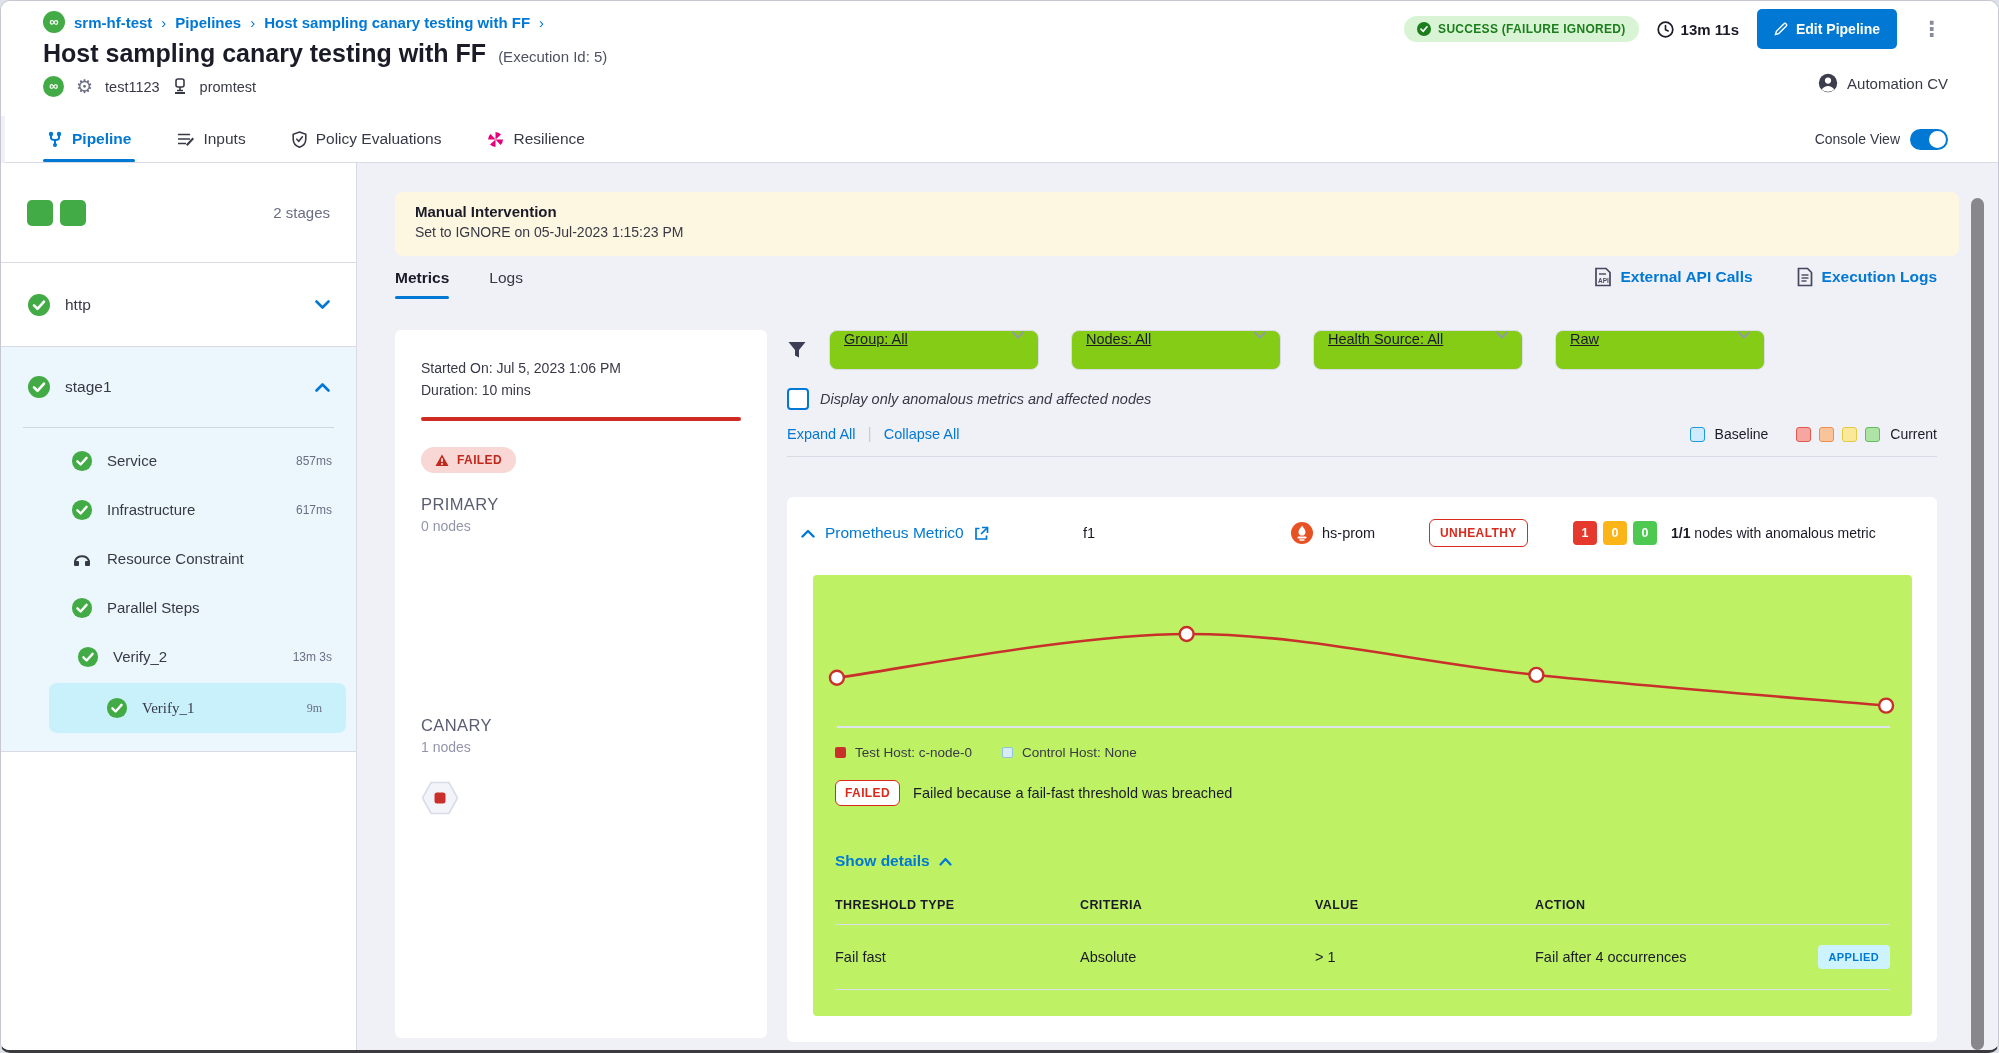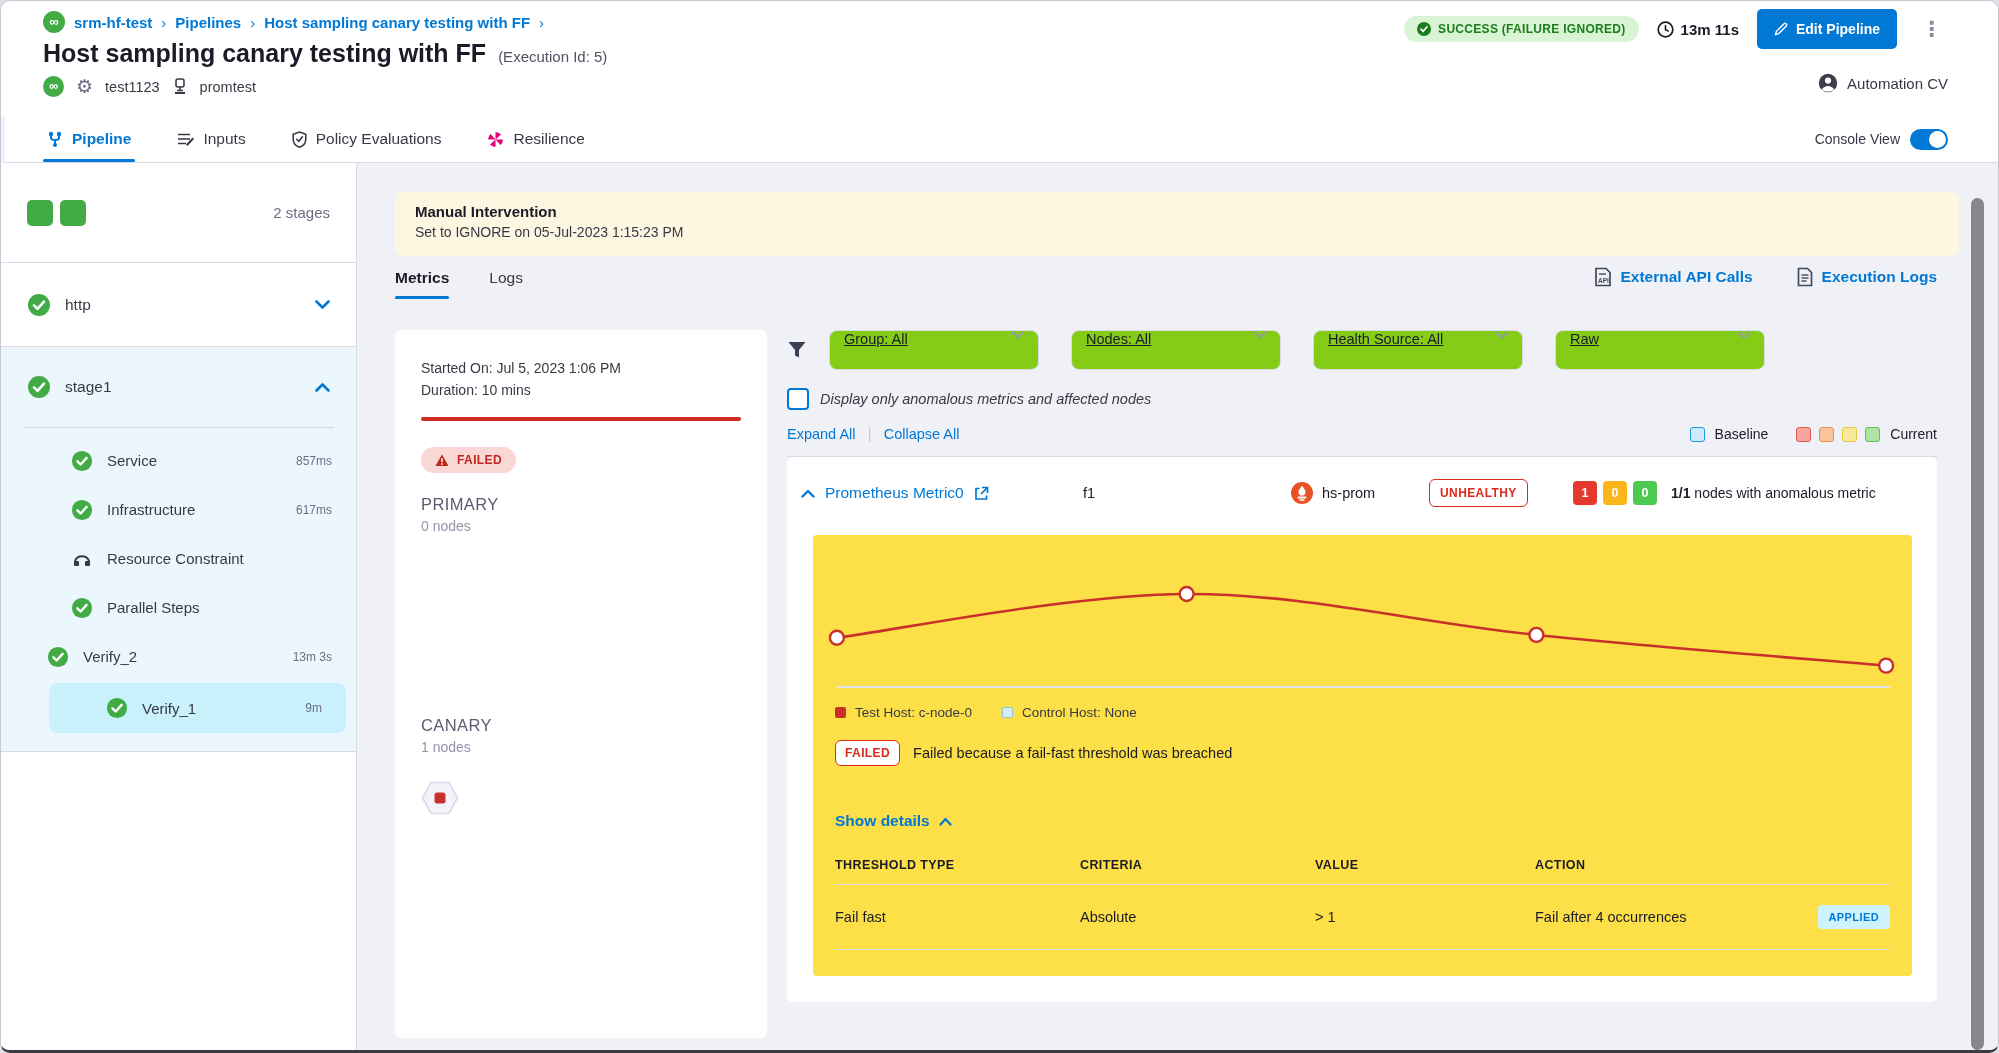--- a/index.html
+++ b/index.html
@@ -36,22 +36,22 @@
   .stage-count{margin-left:auto;font-size:15px;color:#6b6d85;}
   .stage-row{display:flex;align-items:center;padding:0 26px;gap:14px;cursor:pointer;}
   .stage-http{height:83px;border-bottom:1px solid #d9dae5;}
   .stage1-wrap{background:#ecf7fd;border-bottom:1px solid #d9dae5;padding-bottom:16px;}
   .stage-stage1{height:80px;}
   .stage-label{font-size:15.5px;color:#383946;}
   .spacer{flex:1;}
   .stage-divider{height:1px;background:#cfd6e2;margin:0 22px 8px 22px;}
   .step-row{height:49px;display:flex;align-items:center;gap:14px;padding:0 24px 0 70px;font-size:15px;color:#383946;cursor:pointer;justify-content:center;}
   .step-dur{margin-left:auto;font-size:12px;color:#6b6d85;}
-  .substep{padding-left:46px;}
-  .substep.selected{background:#c9f1fb;border-radius:8px;margin:2px 10px 2px 48px;padding-left:57px;height:50px;}
+  .substep{padding-left:76px;}
+  .substep.selected{background:#c9f1fb;border-radius:8px;margin:2px 10px 2px 48px;padding-left:57px;height:50px;font-family:Liberation Serif, serif;}
   
   .main{position:absolute;left:356px;top:162px;right:0;bottom:0;background:#eff1f6;}
   .banner{position:absolute;left:38px;right:39px;top:29px;height:64px;background:#fdf7e2;border-radius:8px;padding:11px 20px;box-sizing:border-box;}
   .banner-title{font-size:15px;font-weight:bold;color:#1b1b28;}
   .banner-sub{font-size:14px;color:#383946;margin-top:4px;}
   .subtabs{position:absolute;top:106px;left:38px;display:flex;gap:40px;}
   .subtab{font-size:15.5px;color:#383946;cursor:pointer;padding-bottom:12px;position:relative;}
   .subtab.active{font-weight:bold;color:#1b1b28;}
   .subtab.active::after{content:"";position:absolute;left:0;right:0;bottom:0;height:3px;background:#0278d5;border-radius:2px;}
   .top-links{position:absolute;top:104px;right:61px;display:flex;gap:44px;}
@@ -83,32 +83,32 @@
   .lg-baseline{background:#cfeafc;border:1.5px solid #1e9be0;margin-right:2px;}
   .lg-red{background:#f5a6a0;border:1.5px solid #e3574d;}
   .lg-orange{background:#fac49b;border:1.5px solid #ef8e4f;}
   .lg-yellow{background:#fbe99b;border:1.5px solid #e5c93f;}
   .lg-green{background:#aee3a6;border:1.5px solid #62bd5a;margin-right:2px;}
   .rule{height:1px;background:#d9dae5;margin-top:13px;}
   .tbl-grid{display:grid;grid-template-columns:282px 208px 138px 144px 1fr;align-items:center;}
   .tbl-head{padding:20px 0 14px 14px;}
   .tbl-head div{font-size:12.5px;font-weight:bold;color:#383946;letter-spacing:.4px;}
   .metric-card{background:#fff;border-radius:6px;padding:0 0 26px 0;}
-  .metric-row{padding:22px 0 18px 14px;}
+  .metric-row{padding:22px 0 18px 14px;margin-top:40px;}
   .mname{display:flex;align-items:center;gap:10px;}
   .mname .link{font-size:15.5px;color:#0278d5;cursor:pointer;}
   .cell{font-size:14.5px;color:#1b1b28;}
   .hsource{display:flex;align-items:center;gap:9px;}
   .risk-badge{display:inline-block;border:1.5px solid #da291d;color:#da291d;background:#fff;font-size:12px;font-weight:bold;letter-spacing:.4px;padding:6px 10px;border-radius:6px;}
   .nodes-cell{display:flex;align-items:center;gap:6px;}
   .node-sq{width:24px;height:24px;border-radius:4px;color:#fff;font-size:12.5px;font-weight:bold;display:flex;align-items:center;justify-content:center;}
   .node-red{background:#e6392e;}.node-amber{background:#fcb519;}.node-green{background:#4dc952;}
   .nodes-txt{margin-left:8px;font-size:14px;color:#1b1b28;}
   .nodes-txt b{font-weight:bold;}
-  .gray-panel{margin:10px 25px 0 26px;background:#fde047;border-radius:4px;padding-bottom:26px;}
+  .gray-panel{margin:10px 25px 0 26px;background:#bef264;border-radius:4px;padding-bottom:26px;}
   .chart-box{padding-top:6px;}
   .chart-legend{display:flex;align-items:center;gap:30px;padding:4px 0 0 22px;}
   .cl-item{display:flex;align-items:center;gap:9px;font-size:13.5px;color:#383946;}
   .cl-sq{width:11px;height:11px;border-radius:2px;}
   .cl-test{background:#c9302b;}
   .cl-control{background:#d8ecf8;border:1.5px solid #8fc3e3;box-sizing:border-box;}
   .fail-row{display:flex;align-items:center;gap:13px;margin:20px 0 0 22px;}
   .fail-badge{border:1.5px solid #da291d;color:#da291d;background:#fff;font-size:12px;font-weight:bold;letter-spacing:.4px;padding:5px 9px;border-radius:6px;}
   .fail-msg{font-size:14.5px;color:#1b1b28;}
   .show-details{display:flex;align-items:center;gap:9px;margin:46px 0 0 22px;font-size:15.5px;font-weight:600;color:#0278d5;cursor:pointer;}

